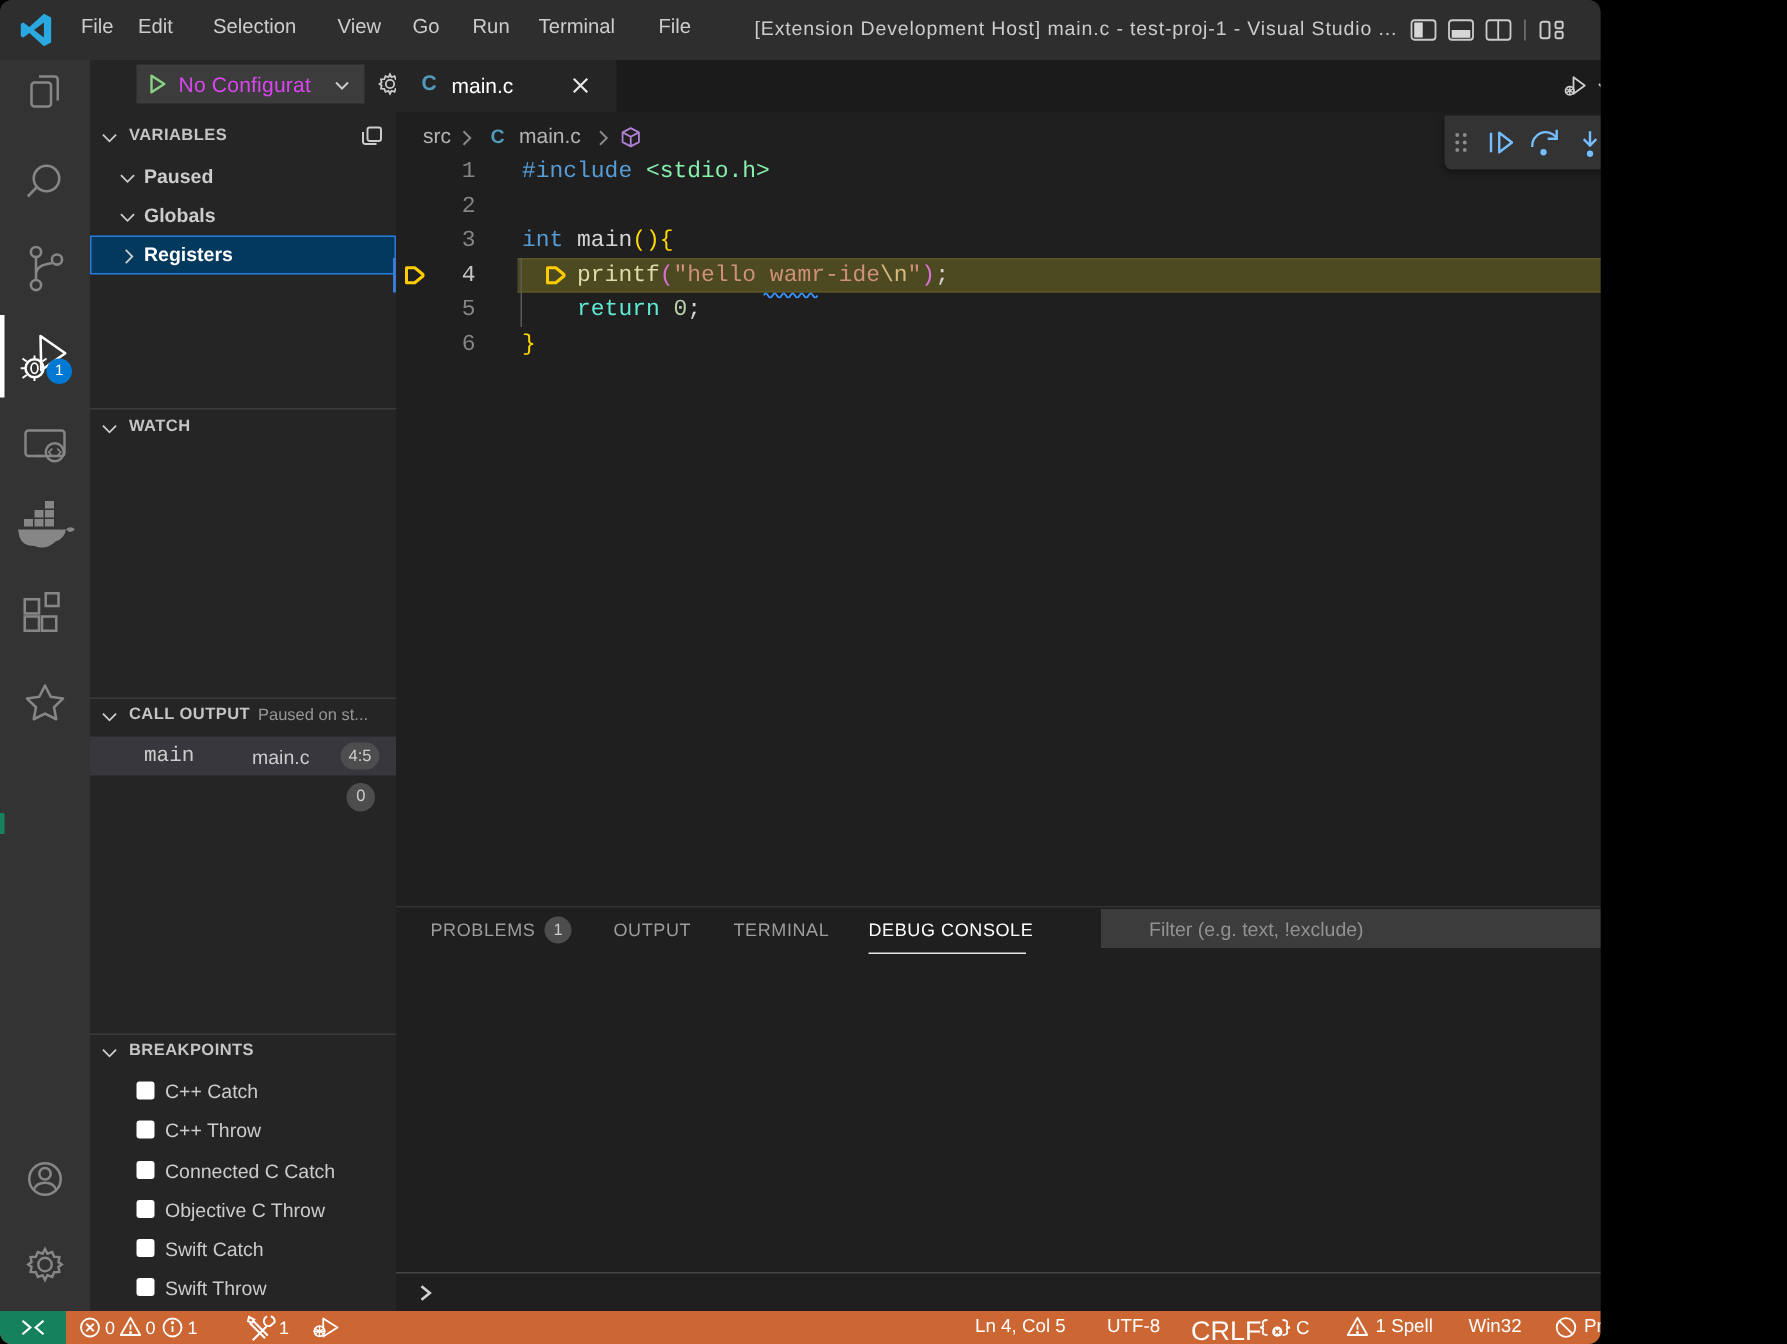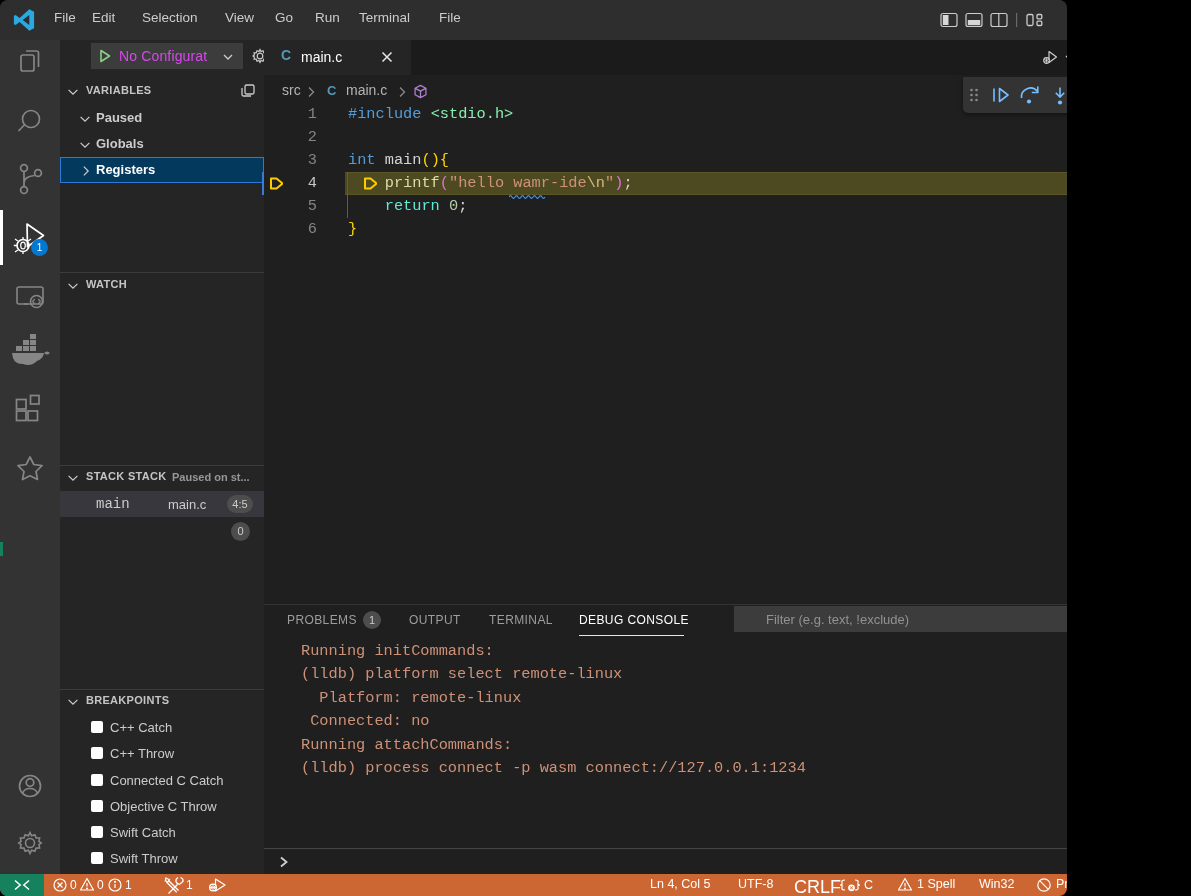--- a/index.html
+++ b/index.html
@@ -22,20 +22,21 @@
 </svg>
 </div>
 <div class="abs t13" style="left:54px;top:10px;font-size:13.5px;">File</div>
 <div class="abs t13" style="left:92px;top:10px;font-size:13.5px;">Edit</div>
 <div class="abs t13" style="left:142px;top:10px;font-size:13.5px;">Selection</div>
 <div class="abs t13" style="left:225px;top:10px;font-size:13.5px;">View</div>
 <div class="abs t13" style="left:275px;top:10px;font-size:13.5px;">Go</div>
 <div class="abs t13" style="left:315px;top:10px;font-size:13.5px;">Run</div>
 <div class="abs t13" style="left:359px;top:10px;font-size:13.5px;">Terminal</div>
 <div class="abs t13" style="left:439px;top:10px;font-size:13.5px;">File</div>
+<div class="abs t13" style="left:503px;top:11px;letter-spacing:.58px;">[Extension Development Host] main.c - test-proj-1 - Visual Studio ...</div>
 
 <div class="abs" id="layouticons" style="left:940px;top:12px;">
 <svg width="110" height="16" viewBox="0 0 110 16">
 <g stroke="#cccccc" fill="none" stroke-width="1.2">
 <rect x="1" y="1.5" width="16" height="13" rx="2"></rect>
 <rect x="26" y="1.5" width="16" height="13" rx="2"></rect>
 <rect x="51" y="1.5" width="16" height="13" rx="2"></rect>
 </g>
 <path d="M2.8 3 H8.5 V13 H2.8 Z" fill="#d6d6d6"></path>
 <path d="M27.8 8 H40.2 V13.2 H27.8 Z" fill="#d6d6d6"></path>
@@ -173,22 +174,22 @@
       </svg>
     </div>
 <div class="abs hdr" style="left:86px;top:278px;">WATCH</div>
 
 <div class="abs" style="left:60px;top:465px;width:204px;height:1px;background:#3c3c3c;"></div>
 <div class="abs" id="chev-cs" style="left:66px;top:471px;">
       <svg width="14" height="14" viewBox="0 0 16 16">
         <path d="M3 5.5 L8 10.5 L13 5.5" fill="none" stroke="#cccccc" stroke-width="1.4"></path>
       </svg>
     </div>
-<div class="abs hdr" style="left:86px;top:470px;">STACK STACK</div>
-<div class="abs" style="left:172px;top:471px;font-size:11px;font-weight:bold;color:#979797;white-space:nowrap;">Paused on st...</div>
+<div class="abs hdr" style="left:86px;top:470px;">CALL OUTPUT</div>
+<div class="abs" style="left:172px;top:471px;font-size:11px;font-weight:normal;color:#979797;white-space:nowrap;">Paused on st...</div>
 <div class="abs" style="left:60px;top:491px;width:204px;height:26px;background:#37373d;"></div>
 <div class="abs mono" style="left:96px;top:496px;color:#cccccc;">main</div>
 <div class="abs t13" style="left:168px;top:497px;">main.c</div>
 <div class="abs" style="left:227px;top:495px;width:26px;height:18px;border-radius:9px;background:#4d4d4d;color:#cccccc;font-size:11px;text-align:center;line-height:18px;">4:5</div>
 <div class="abs" style="left:231px;top:522px;width:19px;height:19px;border-radius:50%;background:#4d4d4d;color:#cccccc;font-size:11px;text-align:center;line-height:19px;">0</div>
 
 <div class="abs" style="left:60px;top:689px;width:204px;height:1px;background:#3c3c3c;"></div>
 <div class="abs" id="chev-bp" style="left:66px;top:695px;">
       <svg width="14" height="14" viewBox="0 0 16 16">
         <path d="M3 5.5 L8 10.5 L13 5.5" fill="none" stroke="#cccccc" stroke-width="1.4"></path>
@@ -350,26 +351,20 @@
 <svg width="86" height="18" viewBox="0 0 86 18">
 <g stroke="#cccccc" fill="none" stroke-width="1.4">
 <path d="M2 4.5 H16 M2 8.5 H16 M2 12.5 H9"></path>
 <path d="M12 11 L17 16 M17 11 L12 16"></path>
 <path d="M38 11.5 L44 5.5 L50 11.5"></path>
 <path d="M64.5 4.5 L75.5 15.5 M75.5 4.5 L64.5 15.5"></path>
 </g>
 </svg>
 </div>
 
-<div class="abs mono" id="console" style="left:301px;top:640px;line-height:23.4px;font-size:15.3px;color:#ce9178;">Running initCommands:
-(lldb) platform select remote-linux
-  Platform: remote-linux
- Connected: no
-Running attachCommands:
-(lldb) process connect -p wasm connect://127.0.0.1:1234</div>
 <div class="abs" style="left:264px;top:848px;width:927px;height:1px;background:#454545;"></div>
 <div class="abs" id="prompt" style="left:277px;top:855px;">
 <svg width="14" height="14" viewBox="0 0 14 14">
         <path d="M4 2.5 L9.5 7 L4 11.5" fill="none" stroke="#d0d0d0" stroke-width="1.8"></path>
       </svg>
 </div>
 
 <div class="abs" id="statusbar" style="left:0;top:874px;width:1191px;height:22px;background:#cc6633;"></div>
 <div class="abs" style="left:0;top:874px;width:44px;height:22px;background:#16825d;"></div>
 <div class="abs" id="statusicons" style="left:0;top:874px;">

